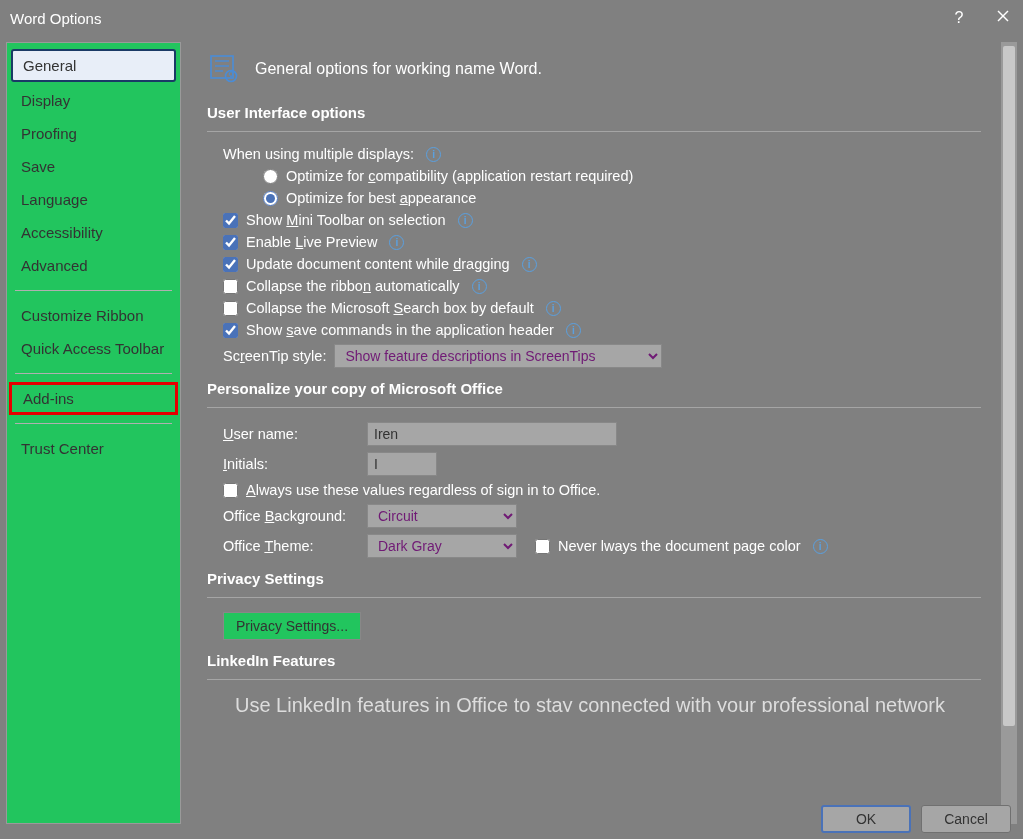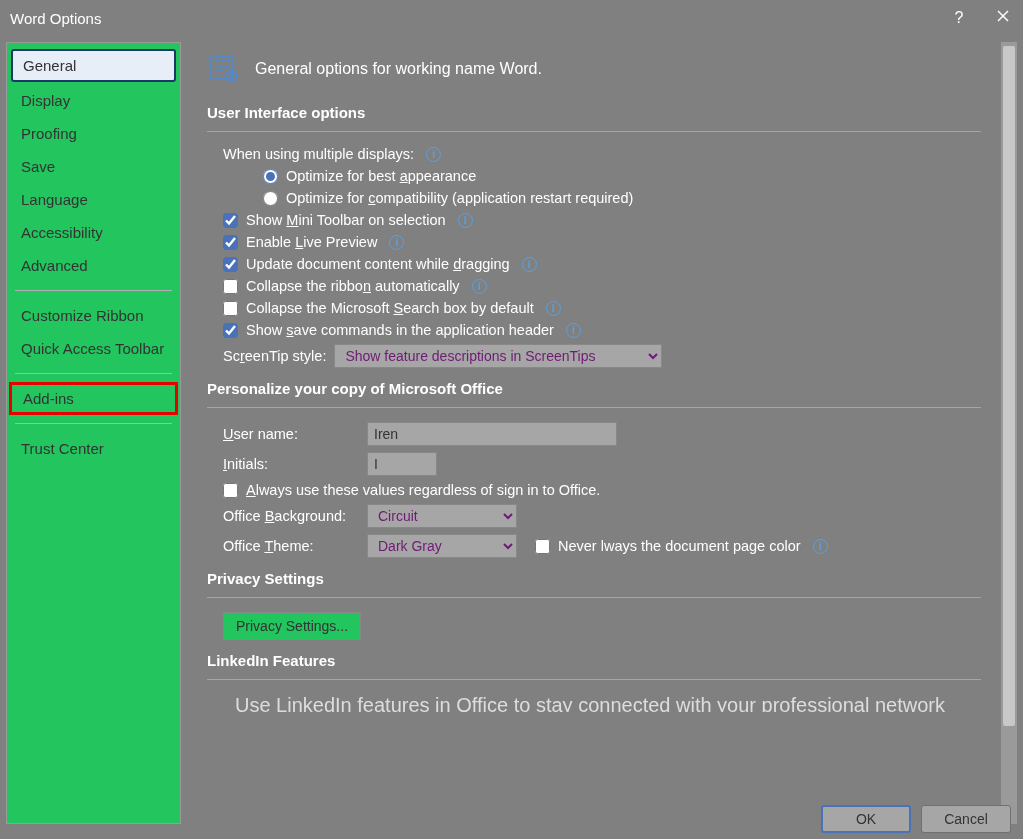--- a/index.html
+++ b/index.html
@@ -160,26 +160,26 @@
           <div class="section-title">User Interface options</div>
           <hr class="section-rule">
 
           <div class="indent">
             <div class="row">
               <span class="lbl">When using multiple displays:</span>
               <span class="info-icon">i</span>
             </div>
             <div class="indent2">
               <div class="row">
+                <input type="radio" name="disp" style="">
+                <span class="lbl">Optimize for <span class="u">c</span>ompatibility (application restart required)</span>
+              </div>
+              <div class="row">
                 <input type="radio" name="disp" checked="" style="">
                 <span class="lbl">Optimize for best <span class="u">a</span>ppearance</span>
-              </div>
-              <div class="row">
-                <input type="radio" name="disp" style="">
-                <span class="lbl">Optimize for <span class="u">c</span>ompatibility (application restart required)</span>
               </div>
             </div>
             <div class="row">
               <input type="checkbox" checked="" style="">
               <span class="lbl">Show <span class="u">M</span>ini Toolbar on selection</span>
               <span class="info-icon">i</span>
             </div>
             <div class="row">
               <input type="checkbox" checked="" style="">
               <span class="lbl">Enable <span class="u">L</span>ive Preview</span>

